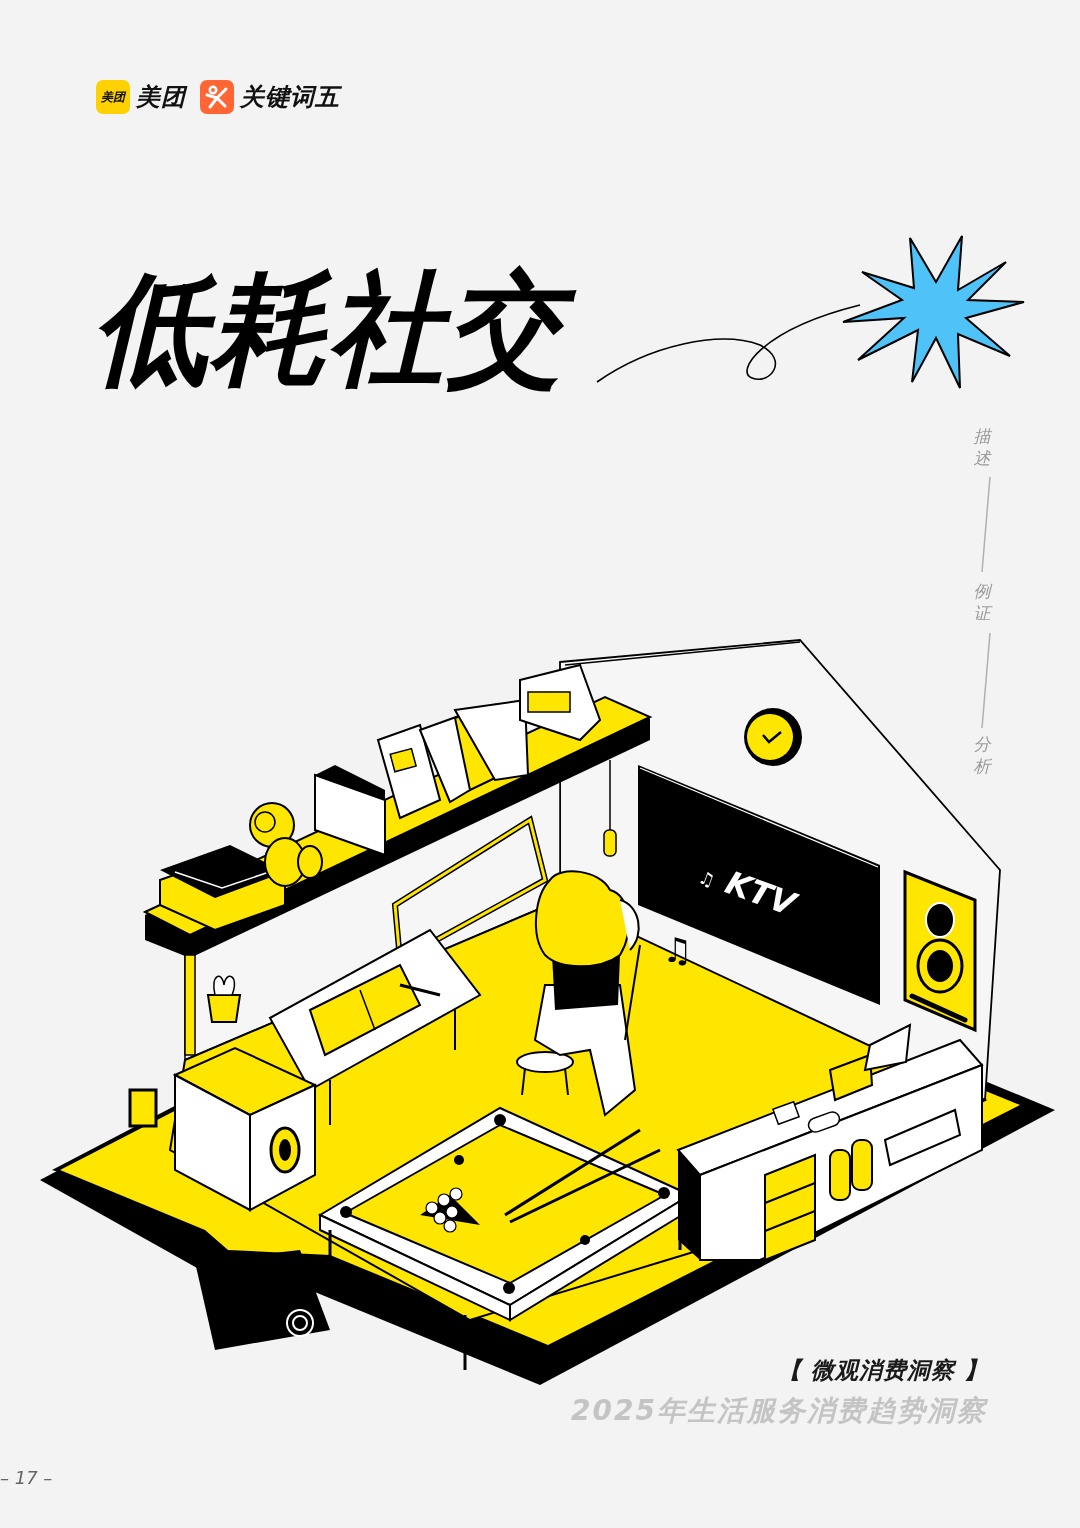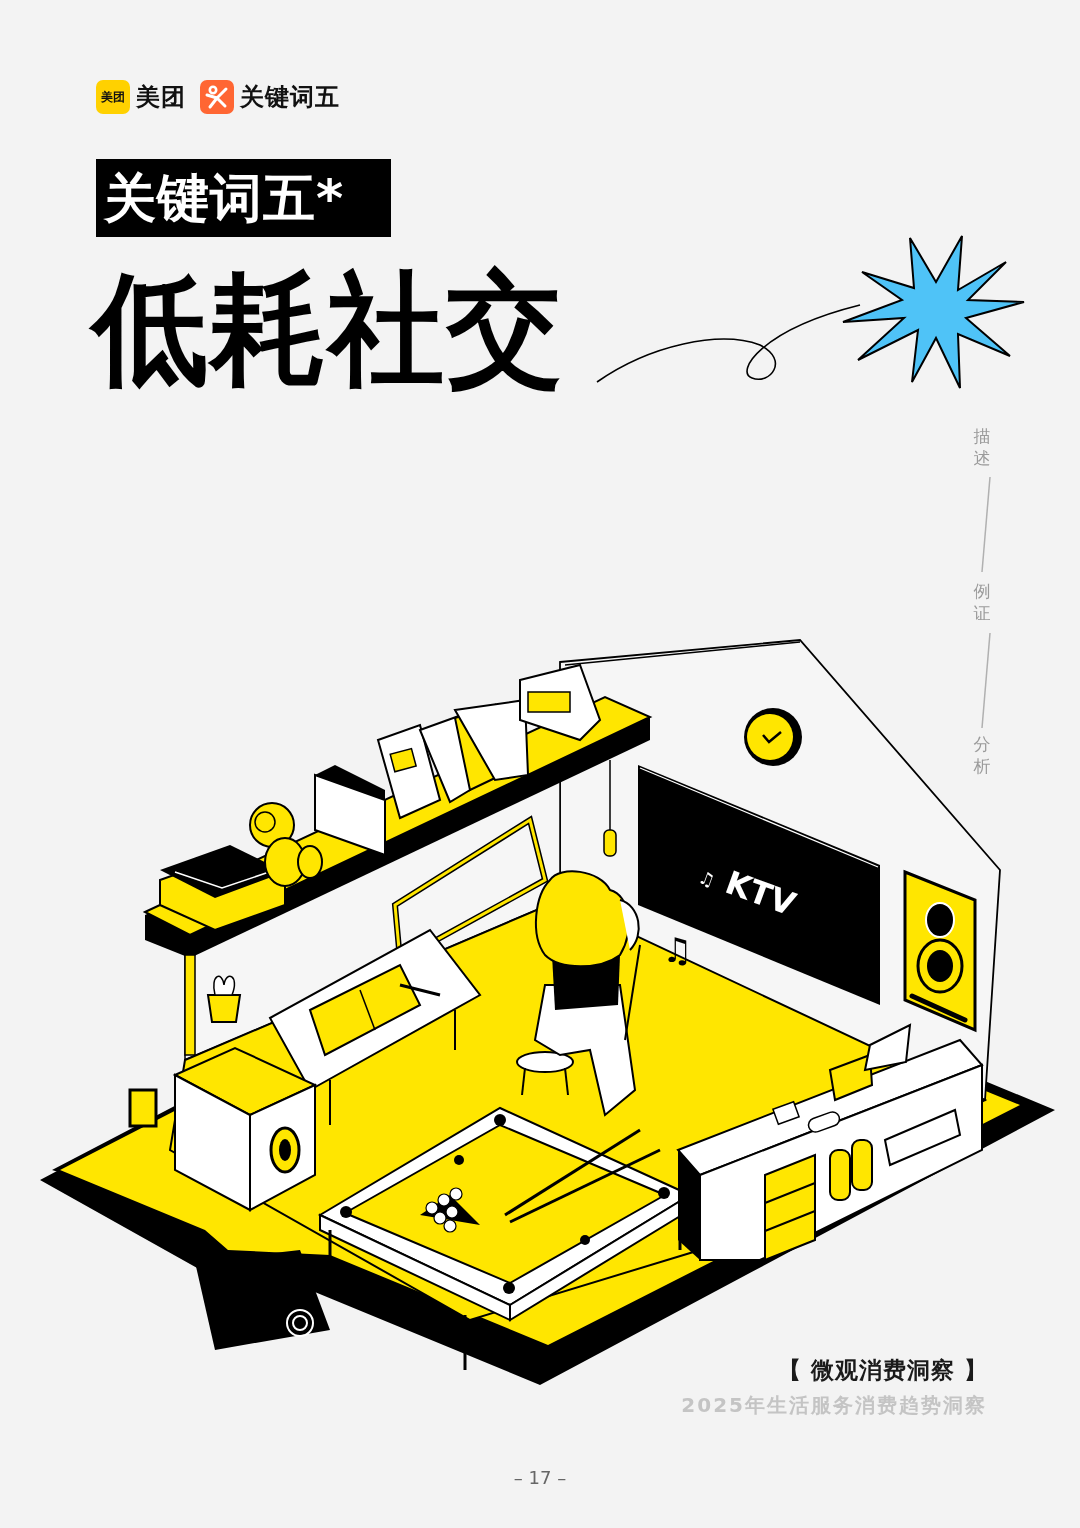--- a/index.html
+++ b/index.html
@@ -4,21 +4,21 @@
   <style>
     * { margin: 0; padding: 0; box-sizing: border-box; }
     html, body { width: 1080px; height: 1528px; }
     body {
       background: #f3f3f3;
       font-family: "DejaVu Sans", "Liberation Sans", sans-serif;
       position: relative;
       overflow: hidden;
       color: #000;
     }
-    .page { position: absolute; inset: 0; width: 1080px; height: 1268px; }
+    .page { position: absolute; inset: 0; width: 1080px; height: 1268px; font-style: italic; }
 
     
     .logos { position: absolute; left: 96px; top: 80px; height: 34px; display: flex; align-items: center; gap: 14px; }
     .logo { display: flex; align-items: center; gap: 6px; }
     .logo-badge-mt {
       width: 34px; height: 34px; border-radius: 7px; background: #ffd100;
       display: flex; align-items: center; justify-content: center;
       font-size: 12px; font-weight: bold; color: #111;
     }
     .logo-badge-dp {
@@ -54,24 +54,24 @@
       font-size: 17px; line-height: 22px; color: #9a9a9a; text-align: center;
     }
 
     
     .series-label {
       position: absolute; right: 92px; top: 1355px;
       font-size: 23px; font-weight: bold; color: #1a1a1a; letter-spacing: 1px; white-space: nowrap;
     }
     .report-label {
       position: absolute; right: 93px; top: 1392px;
-      font-size: 20px; font-weight: bold; color: #c4c4c4; letter-spacing: 2px; white-space: nowrap;
+      font-size: 28px; font-weight: bold; color: #c4c4c4; letter-spacing: 2px; white-space: nowrap;
     }
     .page-number {
-      position: absolute; left: 0; width: 1080px; top: 1467px; text-align: center;
+      position: absolute; left: 0; width: 1080px; top: 1467px; text-align: left;
       font-size: 18px; color: #666;
     }
 
     .art { position: absolute; left: 0; top: 0; width: 1080px; height: 1528px; }
   </style>
 </head>
 <body>
 
 <div class="page">
 
@@ -85,21 +85,20 @@
         <svg width="26" height="26" viewBox="0 0 26 26">
           <circle cx="9" cy="6" r="3.2" fill="none" stroke="#fff" stroke-width="2.6"></circle>
           <path d="M3 11 L13 14 L22 5" fill="none" stroke="#fff" stroke-width="3" stroke-linecap="round" stroke-linejoin="round"></path>
           <path d="M13 14 L6 23 M13 14 L21 22" fill="none" stroke="#fff" stroke-width="3" stroke-linecap="round"></path>
         </svg>
       </div>
       <span class="logo-text">关键词五</span>
     </div>
   </div>
 
-  <div class="keyword-tag">关键词五*</div>
 
   <div class="title-main">低耗社交</div>
 
   <svg class="art" viewBox="0 0 1080 1528">
 
     <g>
       <path d="M597 382 C650 345, 720 330, 760 345 C790 360, 770 385, 752 378 C735 372, 760 330, 860 305" fill="none" stroke="#000" stroke-width="1.6"></path>
       <polygon points="910,238 936,282 962,236 958,290 1006,262 968,300 1024,302 966,318 1010,356 958,334 960,388 936,338 912,382 918,330 858,360 904,318 843,322 902,300 862,272 914,288" fill="#4fc3f7" stroke="#000" stroke-width="2" stroke-linejoin="miter"></polygon>
     </g>
 

